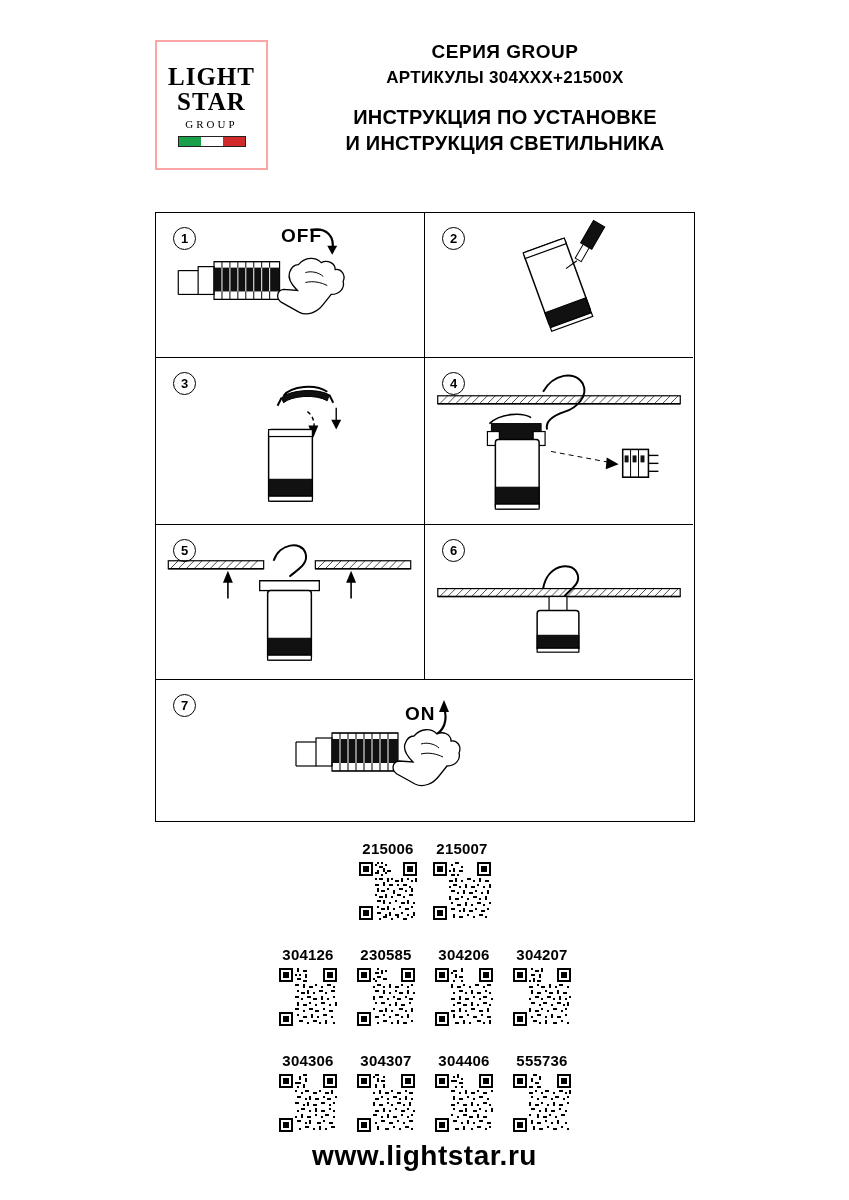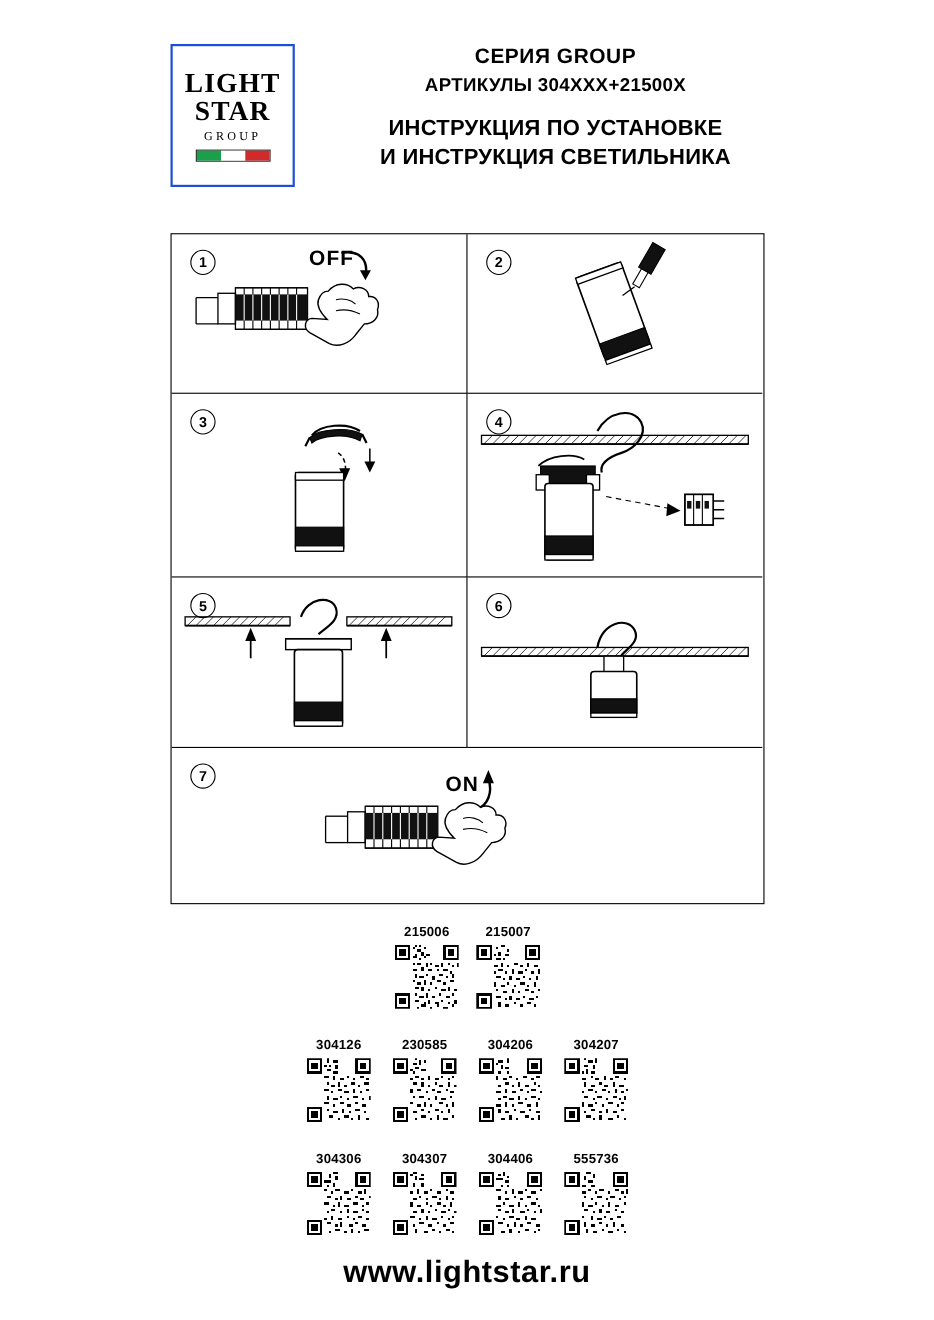--- a/index.html
+++ b/index.html
@@ -28,21 +28,21 @@
     left: 155px;
     top: 40px;
     width: 540px;
     height: 140px;
   }
   .logo-box {
     position: absolute;
     left: 0; top: 0;
     width: 113px;
     height: 130px;
-    border: 2px solid #1d4ed8;
+    border: 2px solid #fca5a5;
     box-sizing: border-box;
     display: flex;
     flex-direction: column;
     align-items: center;
     justify-content: center;
   }
   .logo-word {
     font-family: "Liberation Serif", serif;
     font-weight: bold;
     font-size: 25px;
@@ -156,21 +156,21 @@
     gap: 14px;
     margin-bottom: 14px;
   }
   .qr-item {
     width: 60px;
     display: flex;
     flex-direction: column;
     align-items: center;
   }
   .qr-code-label {
-    font-size: 12px;
+    font-size: 15px;
     font-weight: bold;
     letter-spacing: 0.2px;
     margin-bottom: 5px;
     white-space: nowrap;
   }
   .qr-img {
     width: 58px;
     height: 58px;
     background: #fff;
   }

